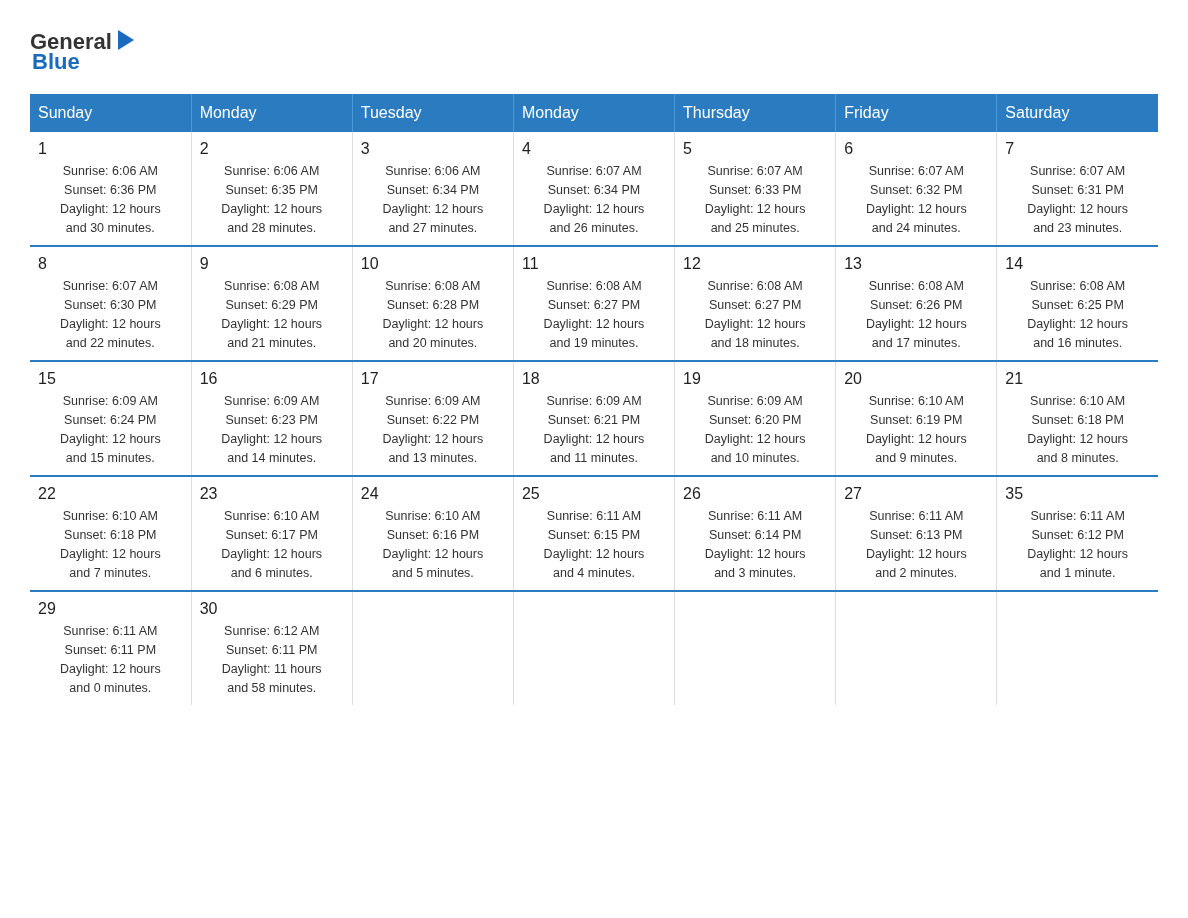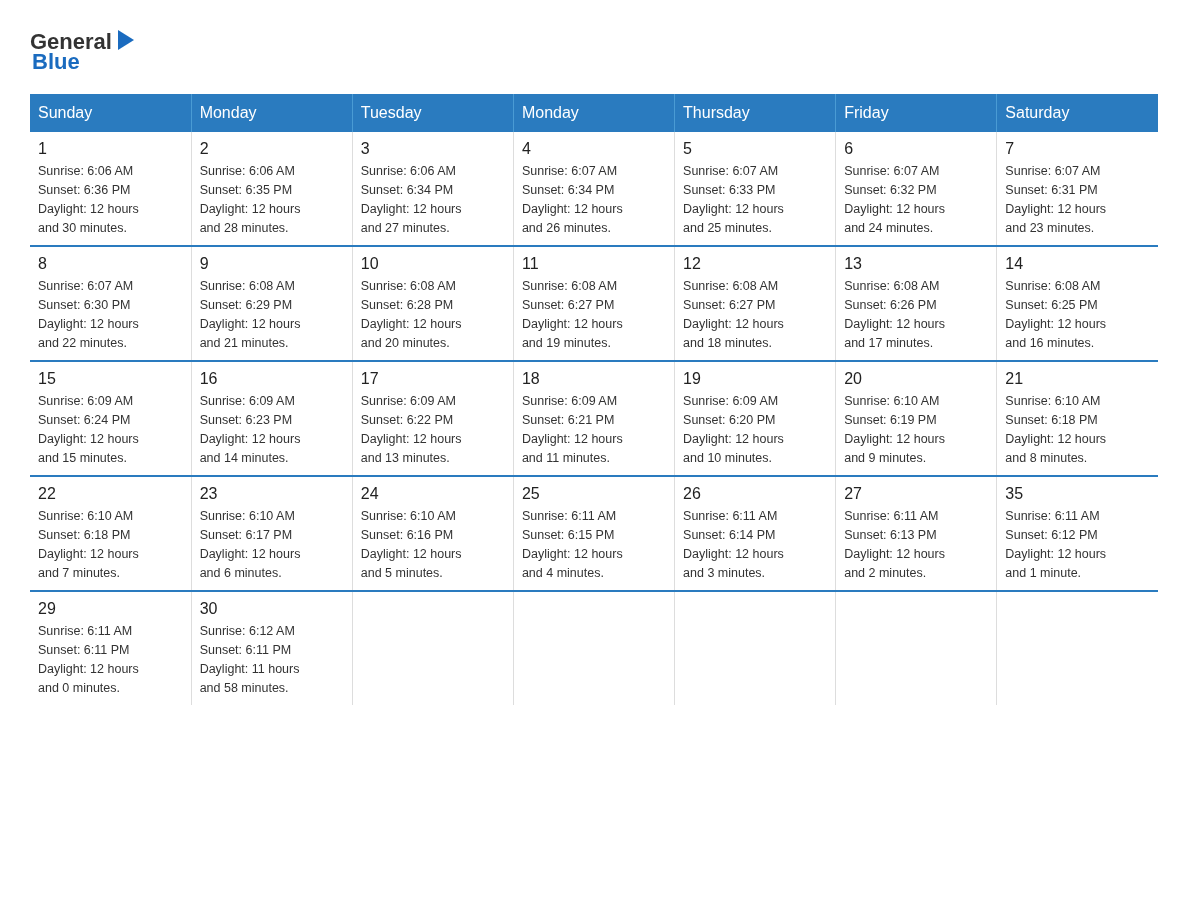--- a/index.html
+++ b/index.html
@@ -74,20 +74,21 @@
       font-size: 16px;
       font-weight: normal;
       color: #222;
       display: block;
       margin-bottom: 4px;
     }
     .day-info {
       font-size: 12.5px;
       color: #333;
       line-height: 1.5;
+      text-align: center;
     }
     .empty-cell {
       background: #fff;
     }
   </style>
 </head>
 <body>
 
 <div class="header">
   <div class="logo">

